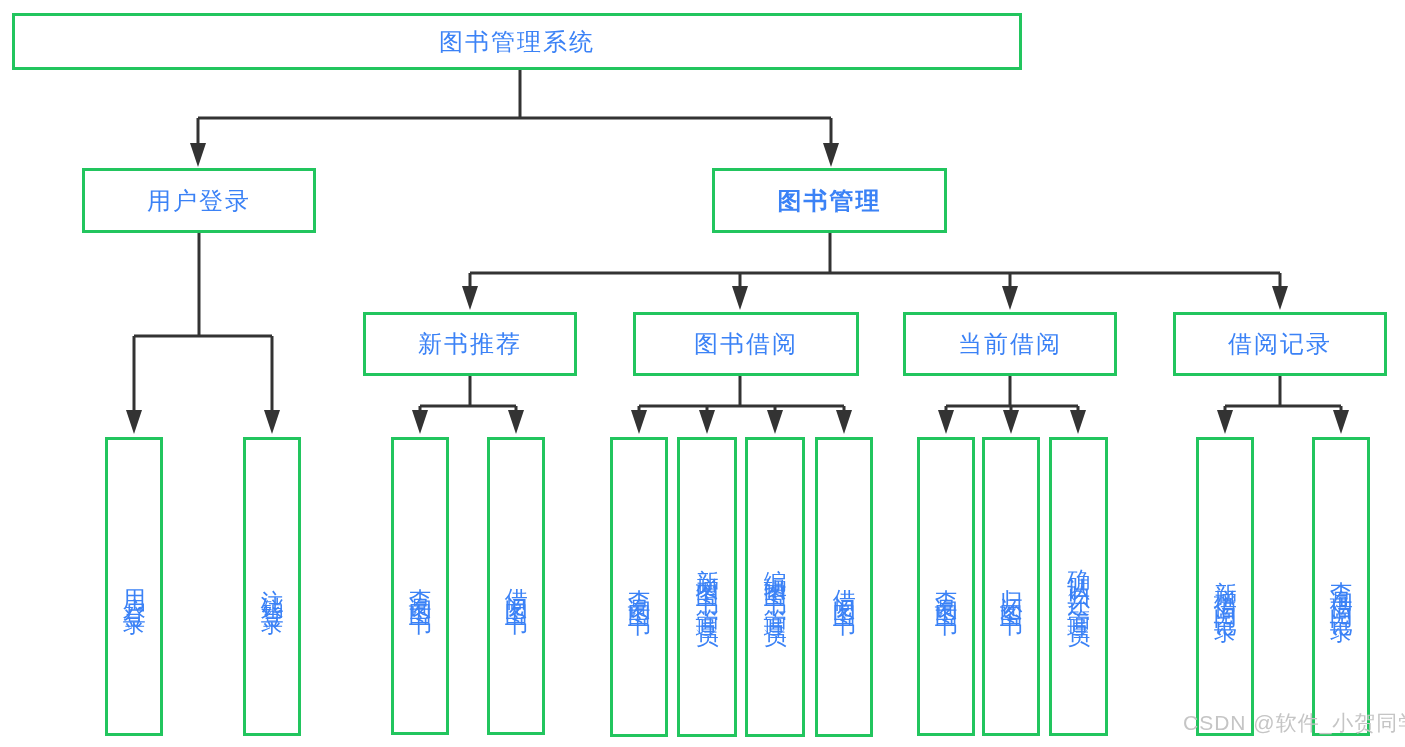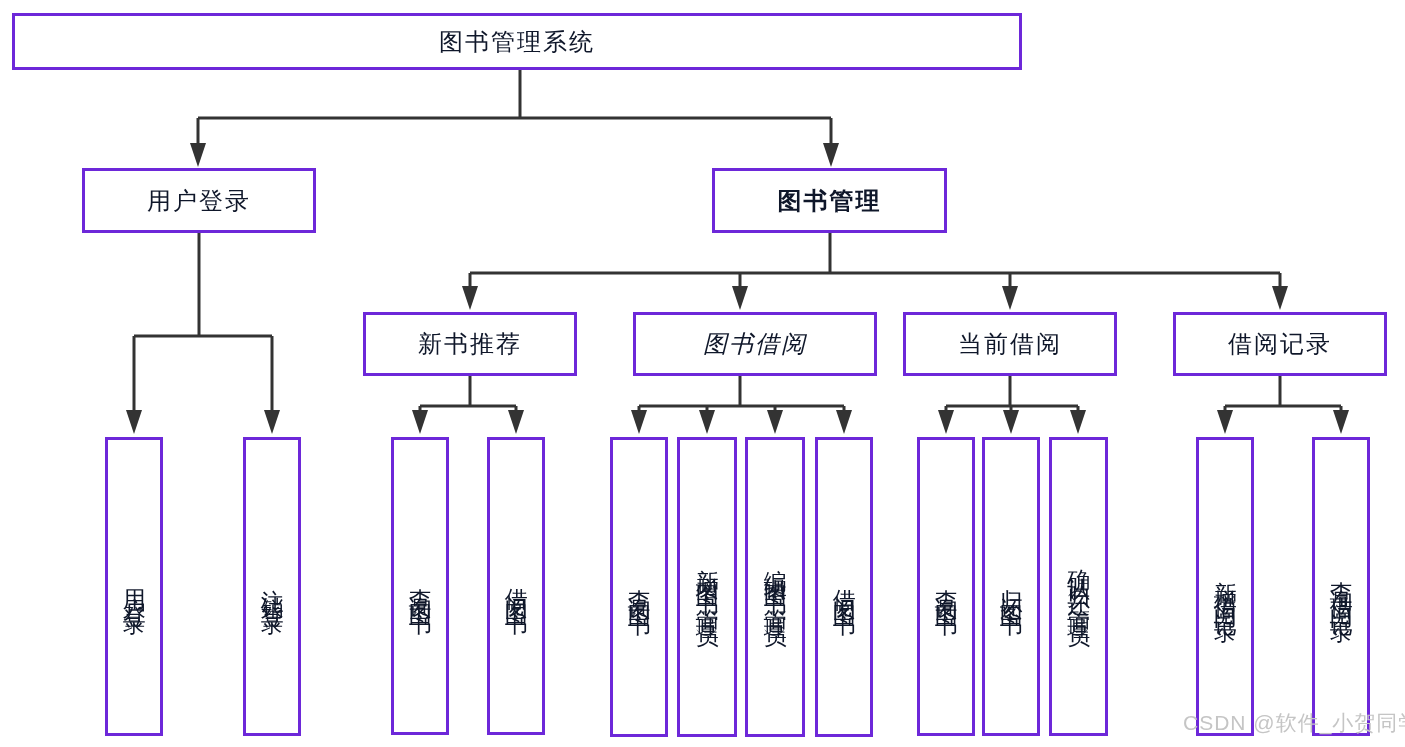--- a/index.html
+++ b/index.html
@@ -17,23 +17,23 @@
   }
   .connectors {
     position: absolute;
     left: 0;
     top: 0;
     z-index: 1;
   }
   .box {
     position: absolute;
     box-sizing: border-box;
-    border: 3px solid #6d28d9;
+    border: 3px solid #22c55e;
     background: #ffffff;
-    color: #0f172a;
+    color: #3b82f6;
     display: flex;
     align-items: center;
     justify-content: center;
     z-index: 2;
   }
   .hbox {
     font-size: 24px;
     letter-spacing: 2px;
     text-align: center;
     white-space: nowrap;
@@ -127,21 +127,21 @@
       <polygon points="1333,410 1349,410 1341,434"></polygon>
     </g>
   </svg>
 
   <div class="box hbox" style="left:12px; top:13px; width:1010px; height:57px;">图书管理系统</div>
 
   <div class="box hbox" style="left:82px; top:168px; width:234px; height:65px;">用户登录</div>
   <div class="box hbox" style="left:712px; top:168px; width:235px; height:65px;font-weight:bold;">图书管理</div>
 
   <div class="box hbox" style="left:363px; top:312px; width:214px; height:64px;">新书推荐</div>
-  <div class="box hbox" style="left:633px; top:312px; width:244px; height:64px;font-style:italic;">图书借阅</div>
+  <div class="box hbox" style="left:633px; top:312px; width:226px; height:64px;">图书借阅</div>
   <div class="box hbox" style="left:903px; top:312px; width:214px; height:64px;">当前借阅</div>
   <div class="box hbox" style="left:1173px; top:312px; width:214px; height:64px;">借阅记录</div>
 
   <div class="box vbox" style="left:105px; top:437px; width:58px; height:299px;">
     <span>用户登录</span>
   </div>
   <div class="box vbox" style="left:243px; top:437px; width:58px; height:299px;">
     <span>注销登录</span>
   </div>
 

